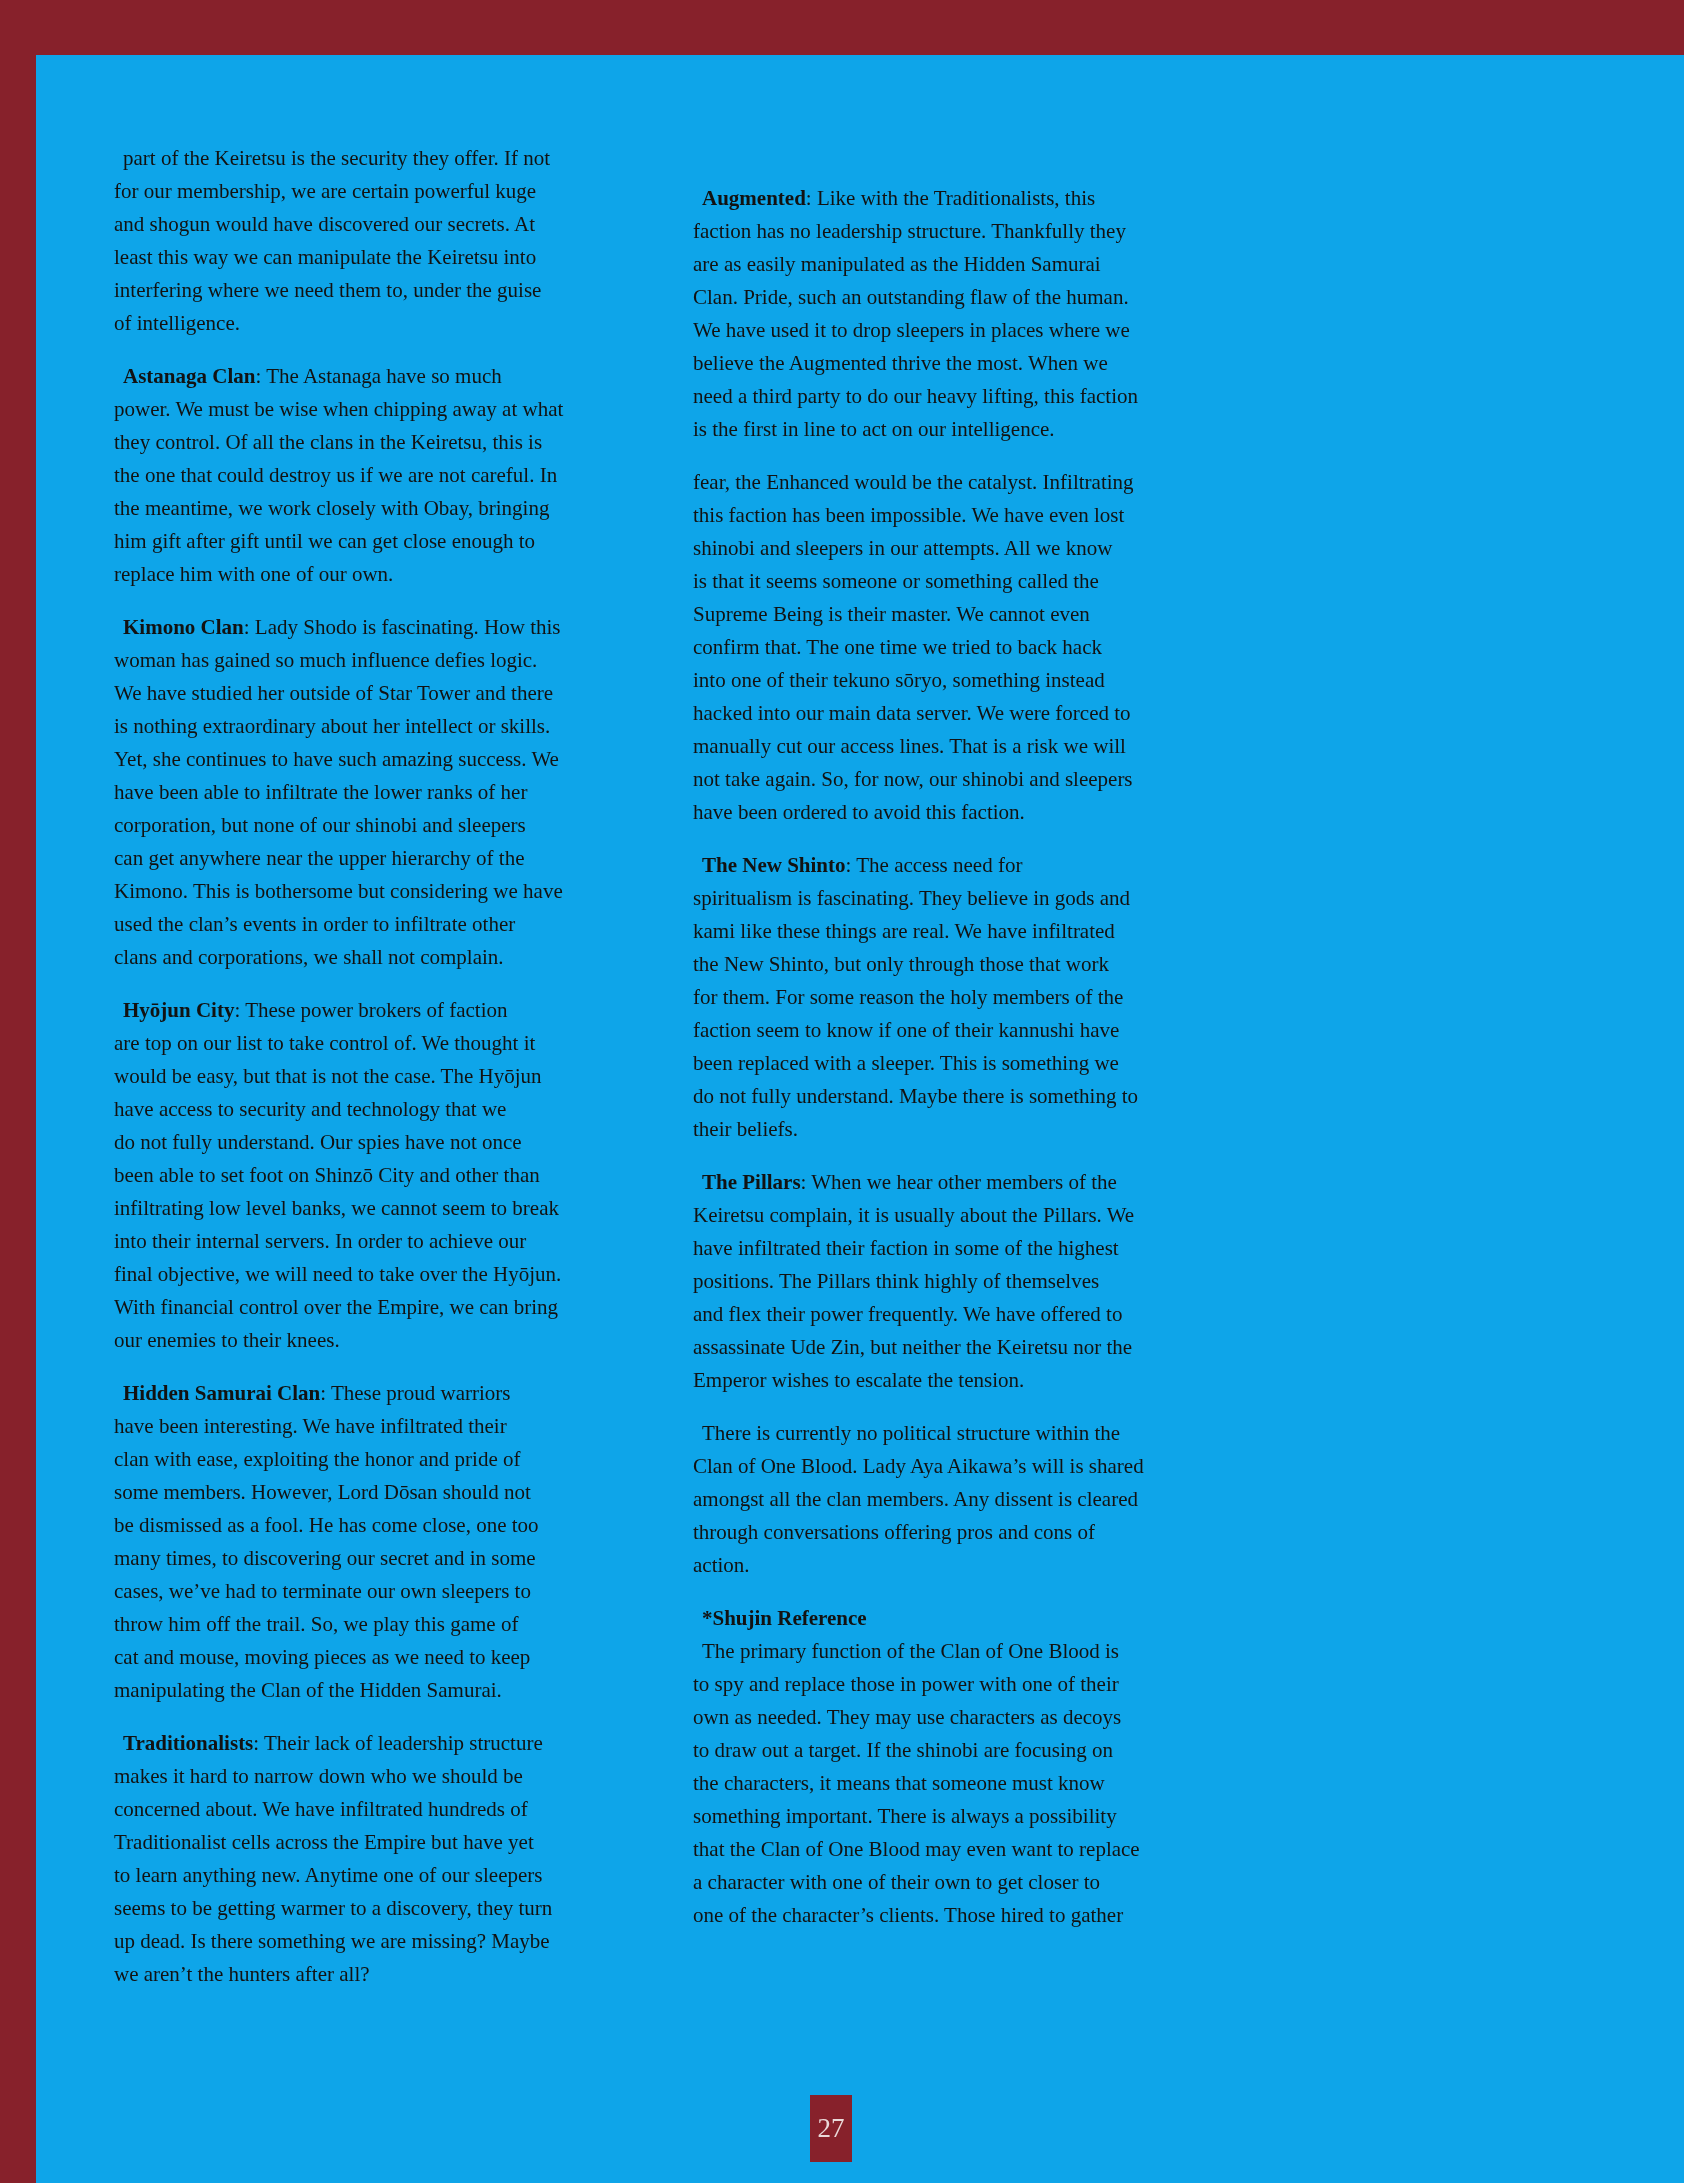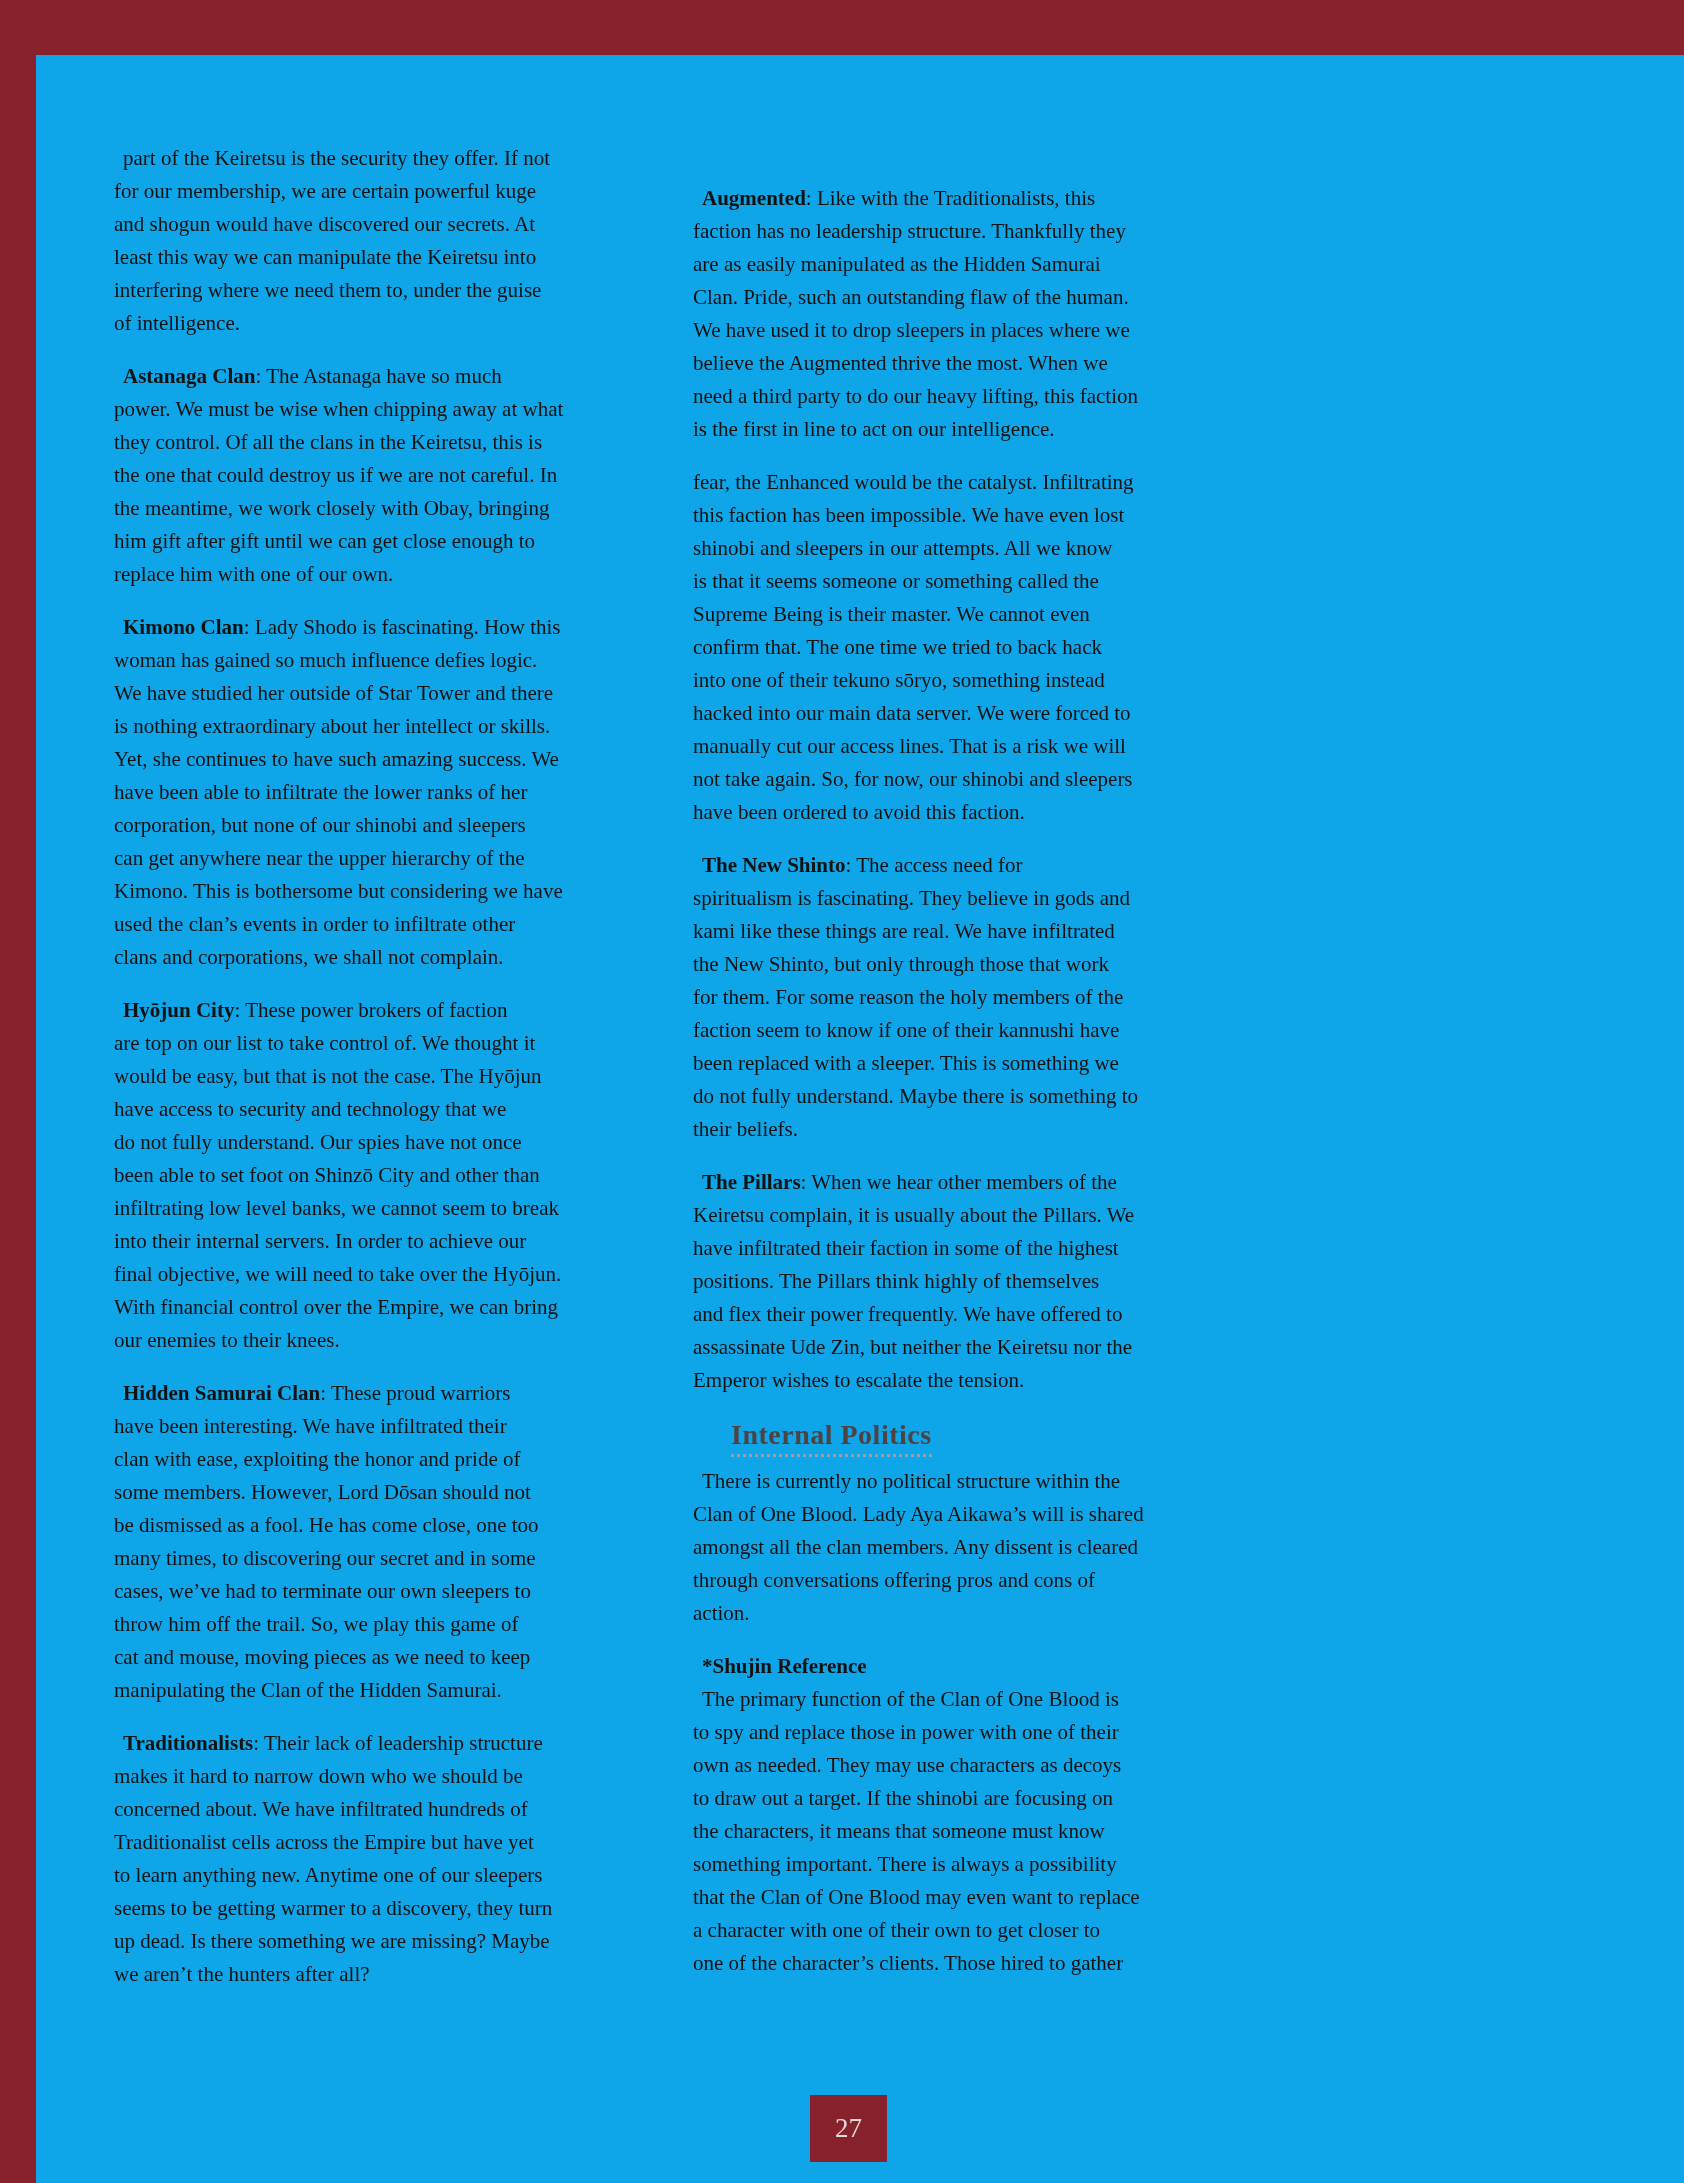--- a/index.html
+++ b/index.html
@@ -49,21 +49,21 @@
   }
   .shujin-heading {
     font-weight: bold;
     padding-left: 9px;
     white-space: pre;
     font-family: Liberation Serif, serif;
   }
   .page-num {
     position: absolute;
     left: 810px; top: 2095px;
-    width: 77px; height: 67px;
+    width: 42px; height: 67px;
     background: var(--accent, #87212b);
     color: var(--pagenum-color, #ead9d9);
     display: flex;
     align-items: center;
     justify-content: center;
     font-size: 27px;
   }
 </style>
 </head>
 <body>
@@ -178,23 +178,20 @@
     <div class="para">
       <div class="fline"><b class="plabel">The Pillars</b><span>: When we hear other members of the</span></div>
       <div class="plines">Keiretsu complain, it is usually about the Pillars. We
 have infiltrated their faction in some of the highest
 positions. The Pillars think highly of themselves
 and flex their power frequently. We have offered to
 assassinate Ude Zin, but neither the Keiretsu nor the
 Emperor wishes to escalate the tension.</div>
     </div>
 
-    <div class="politics-wrap">
-      <span class="politics-heading">Internal Politics</span>
-    </div>
     <div class="para">
       <div class="fline"><span>There is currently no political structure within the</span></div>
       <div class="plines">Clan of One Blood. Lady Aya Aikawa’s will is shared
 amongst all the clan members. Any dissent is cleared
 through conversations offering pros and cons of
 action.</div>
     </div>
 
     <div class="shujin-heading">*Shujin Reference</div>
     <div class="para">

